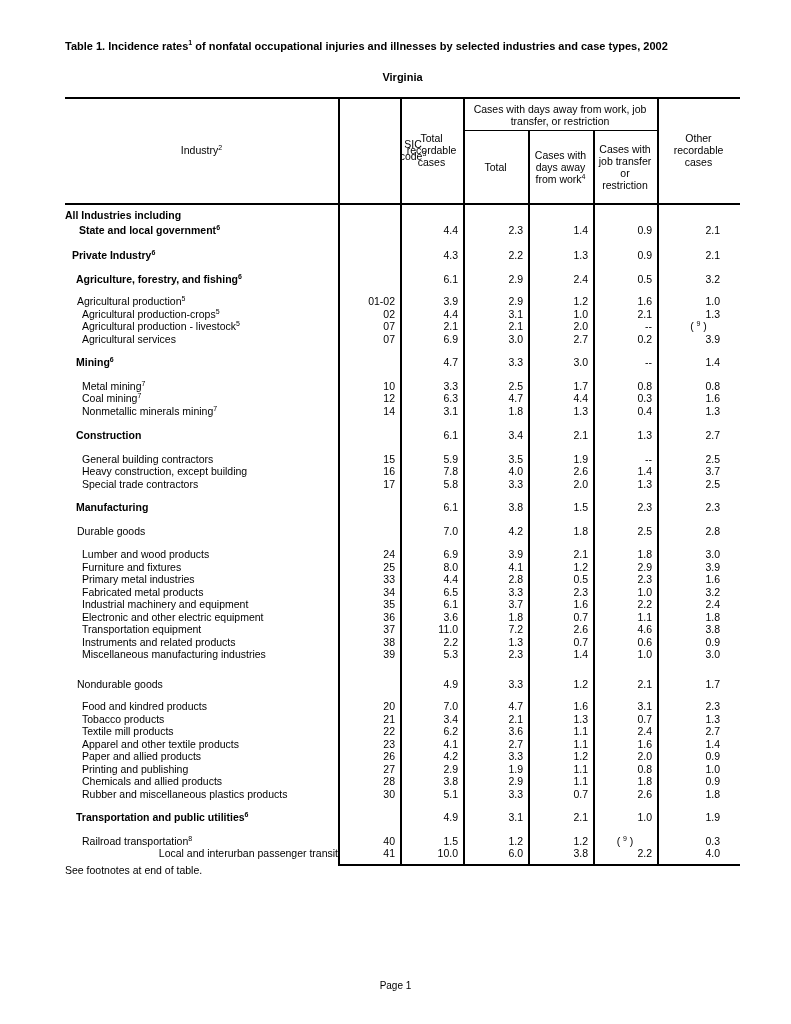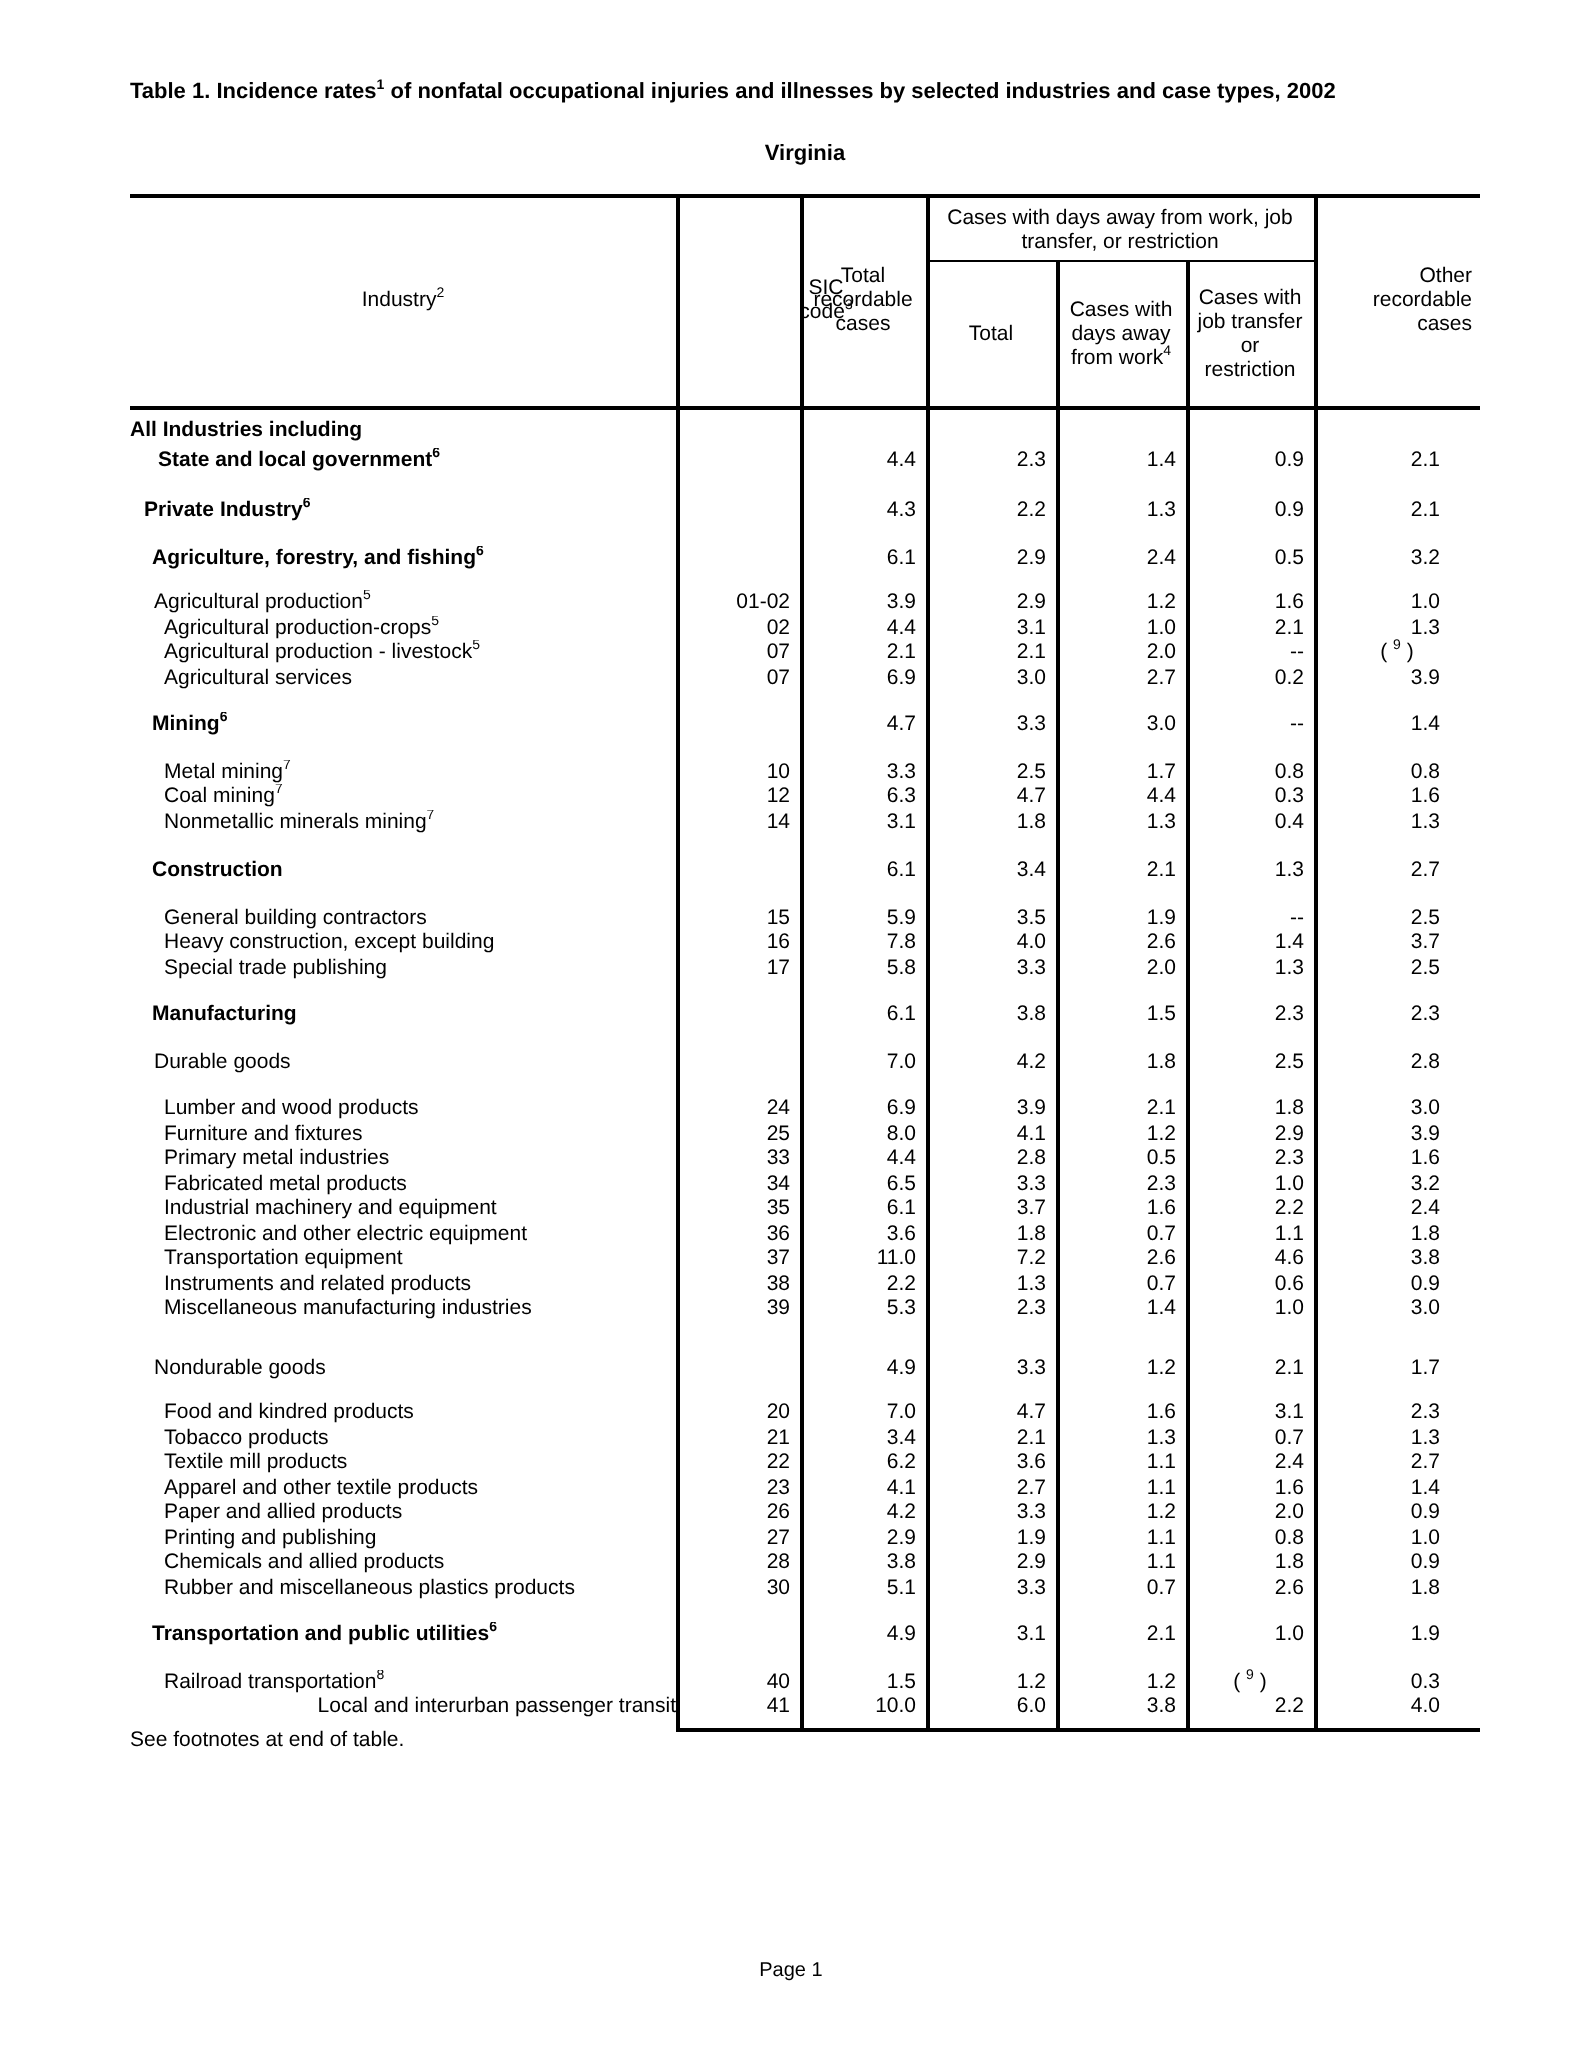--- a/index.html
+++ b/index.html
@@ -56,21 +56,21 @@
       </div>
       <div class="hcell" style="left:398px;top:33px;width:65px;height:73px;">
         <div>Total</div>
       </div>
       <div class="hcell" style="left:463px;top:33px;width:65px;height:73px;padding:0 4px;box-sizing:border-box;">
         <div><span>Cases with days away from work</span><sup>4</sup></div>
       </div>
       <div class="hcell" style="left:528px;top:33px;width:64px;height:73px;padding:0 4px;box-sizing:border-box;">
         <div>Cases with job transfer or restriction</div>
       </div>
-      <div class="hcell" style="left:592px;top:0;width:83px;height:106px;padding:0 4px;box-sizing:border-box;text-align:right;">
+      <div class="hcell" style="left:592px;top:0;width:83px;height:106px;padding:0 4px;box-sizing:border-box;">
         <div>Other recordable cases</div>
       </div>
     </div>
 
     <div class="tbody">
         <div class="row">
           <div class="c-ind bold" style="padding-left: 0px;">All Industries including</div>
           <div class="c-sic num"></div>
           <div class="c-trc num"></div>
           <div class="c-total num"></div>
@@ -198,21 +198,21 @@
         <div class="row">
           <div class="c-ind" style="padding-left: 17px;">Heavy construction, except building</div>
           <div class="c-sic num">16</div>
           <div class="c-trc num">7.8</div>
           <div class="c-total num">4.0</div>
           <div class="c-daw num">2.6</div>
           <div class="c-jtr num">1.4</div>
           <div class="c-other num">3.7</div>
         </div>
         <div class="row">
-          <div class="c-ind" style="padding-left: 17px;">Special trade publishing</div>
+          <div class="c-ind" style="padding-left: 17px;">Special trade contractors</div>
           <div class="c-sic num">17</div>
           <div class="c-trc num">5.8</div>
           <div class="c-total num">3.3</div>
           <div class="c-daw num">2.0</div>
           <div class="c-jtr num">1.3</div>
           <div class="c-other num">2.5</div>
         </div>
         <div class="row" style="margin-top: 11px;">
           <div class="c-ind bold" style="padding-left: 11px;">Manufacturing</div>
           <div class="c-sic num"></div>

